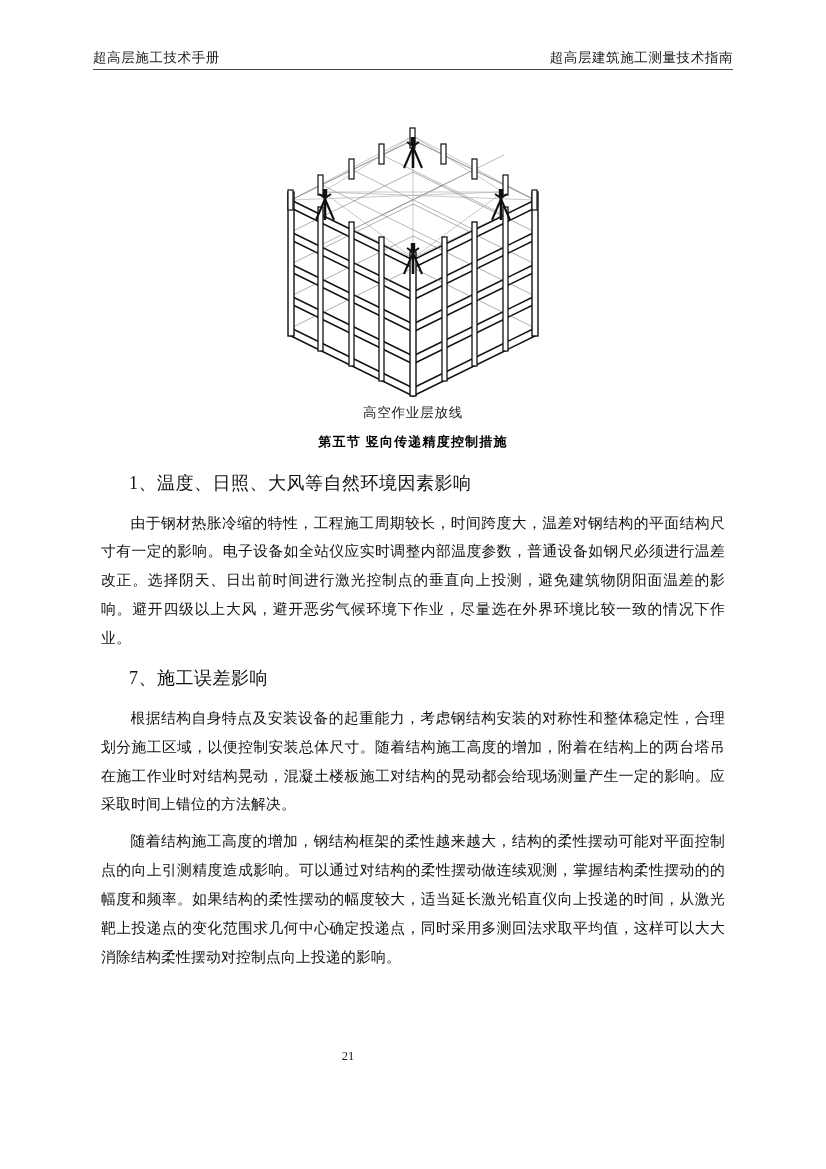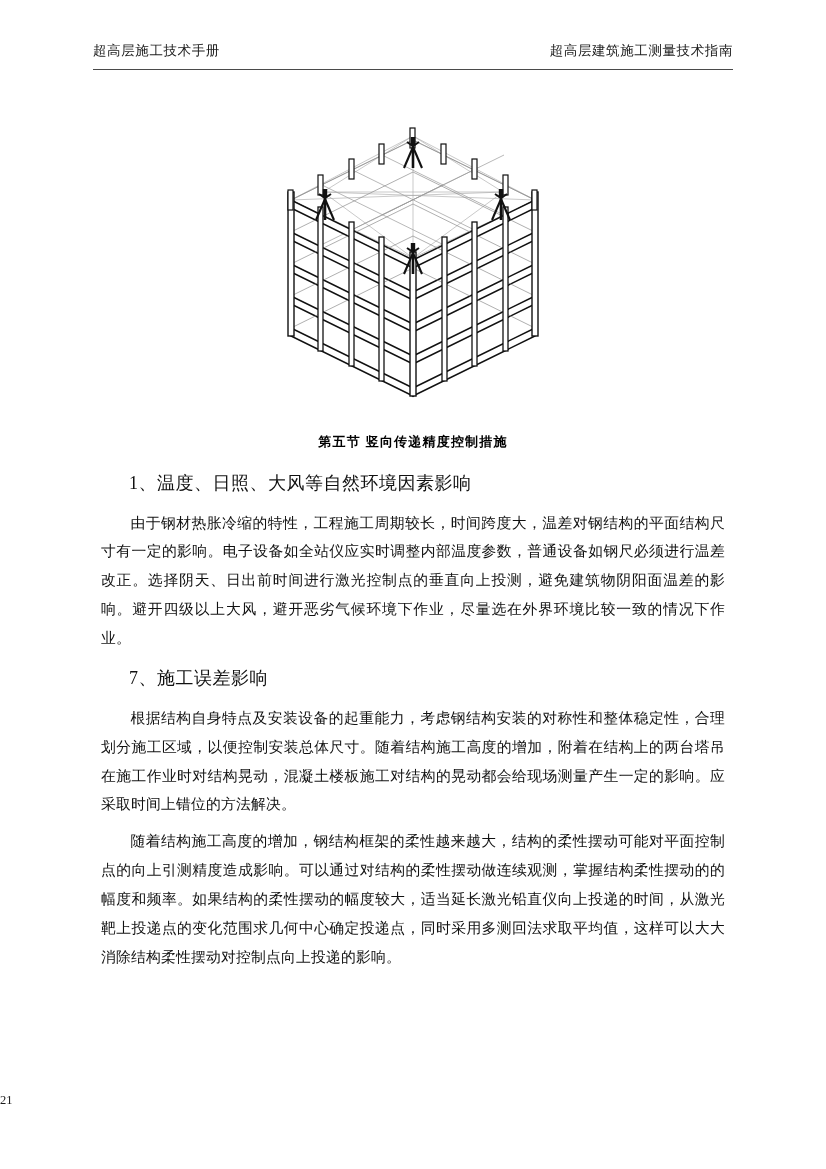--- a/index.html
+++ b/index.html
@@ -26,21 +26,21 @@
   .header {
     position: absolute;
     left: 93px;
     top: 44px;
     width: 640px;
     height: 26px;
     display: flex;
     align-items: flex-end;
     justify-content: space-between;
     border-bottom: 1px solid #4a4a4a;
-    padding-bottom: 10px;
+    padding-bottom: 3px;
     box-sizing: border-box;
   }
   .header-text {
     font-size: 13.5px;
     letter-spacing: 0.6px;
     color: #1a1a1a;
     white-space: nowrap;
     line-height: 1.1;
   }
 
@@ -98,23 +98,23 @@
     text-justify: inter-ideograph;
     letter-spacing: 0.2px;
     color: #111;
   }
   .block + .block { margin-top: 0; }
 
   
   .footer {
     position: absolute;
     left: 0;
-    top: 1090px;
+    top: 1046px;
     width: 696px;
-    text-align: left;
+    text-align: center;
   }
   .page-number {
     font-size: 12.5px;
     color: #1a1a1a;
     font-family: "Liberation Serif", serif;
   }
 </style>
 </head>
 <body>
 
@@ -232,20 +232,21 @@
       </g>
 
       <g>
         <use href="#tripod" x="150" y="66"></use>
         <use href="#tripod" x="62" y="118"></use>
         <use href="#tripod" x="238" y="118"></use>
         <use href="#tripod" x="150" y="172"></use>
       </g>
     </svg>
 
+    <div class="figure-caption">高空作业层放线</div>
   </div>
 
   <div class="content">
 
     <h2 class="section-heading">第五节  竖向传递精度控制措施</h2>
 
     <div class="block">
       <p class="item-title">1、温度、日照、大风等自然环境因素影响</p>
       <p class="para">由于钢材热胀冷缩的特性，工程施工周期较长，时间跨度大，温差对钢结构的平面结构尺寸有一定的影响。电子设备如全站仪应实时调整内部温度参数，普通设备如钢尺必须进行温差改正。选择阴天、日出前时间进行激光控制点的垂直向上投测，避免建筑物阴阳面温差的影响。避开四级以上大风，避开恶劣气候环境下作业，尽量选在外界环境比较一致的情况下作业。</p>
     </div>

